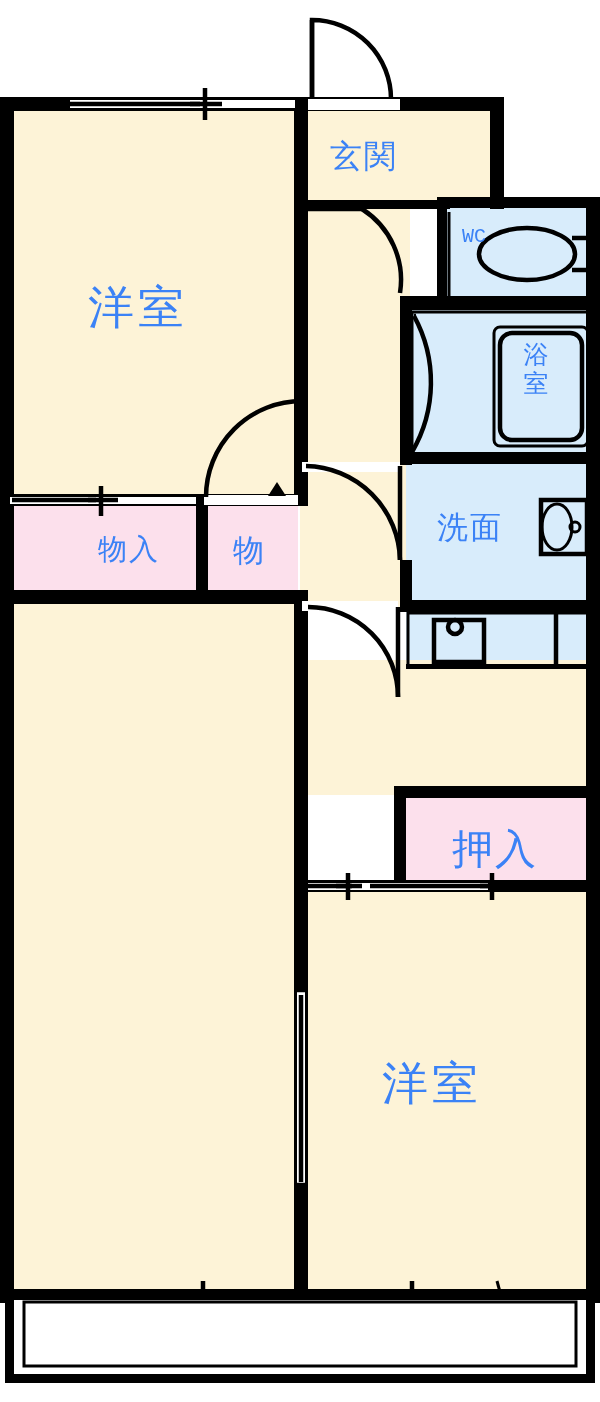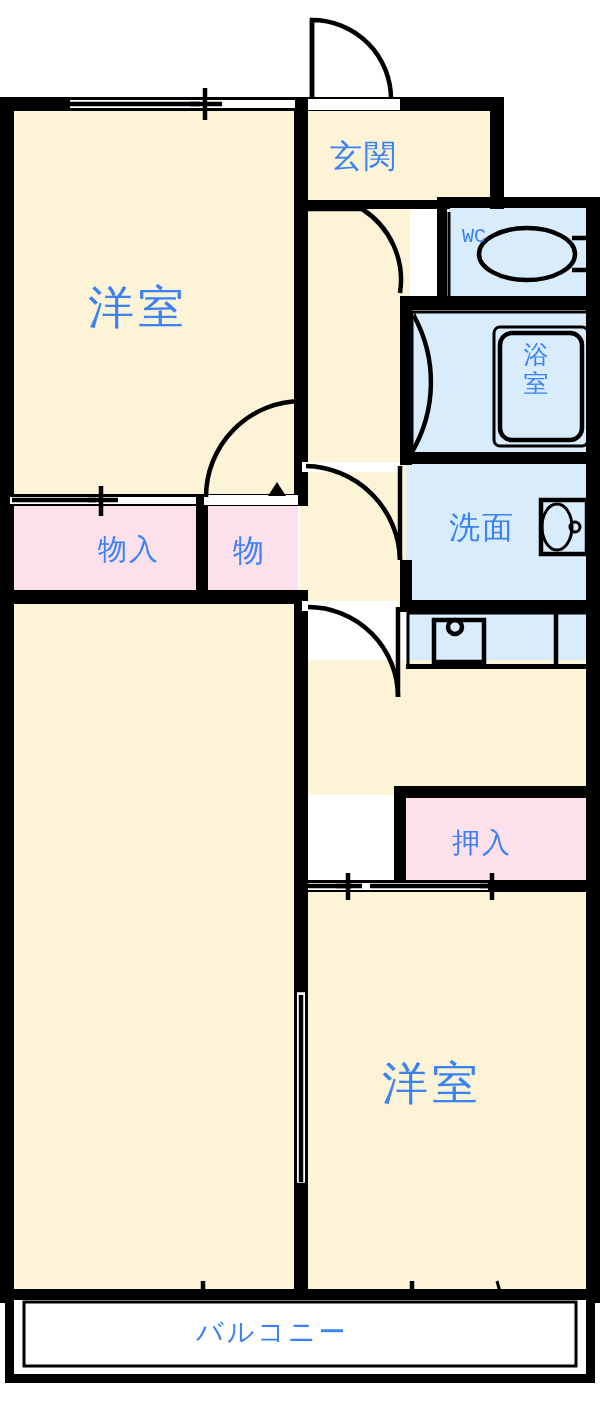--- a/index.html
+++ b/index.html
@@ -186,26 +186,25 @@
   </svg>
 
   <div class="lbl" style="left:88px;top:284px;font-size:46px;letter-spacing:4px;">洋室</div>
 
   <div class="lbl" style="left:330px;top:140px;font-size:32px;letter-spacing:2px;">玄関</div>
 
   <div class="lbl" style="left:462px;top:228px;font-size:20px;line-height:0.92;letter-spacing:0px;font-family:Liberation Mono, monospace;">WC</div>
 
   <div class="lbl" style="left:521px;top:341px;font-size:25px;line-height:1.15;width:30px;white-space:normal;word-break:break-all;text-align:center;">浴室</div>
 
-  <div class="lbl" style="left:437px;top:512px;font-size:31px;letter-spacing:2px;margin-left:12px;">洗面</div>
+  <div class="lbl" style="left:437px;top:512px;font-size:31px;letter-spacing:2px;">洗面</div>
 
   <div class="lbl" style="left:70px;top:535px;font-size:29px;letter-spacing:2px;margin-left:28px;">物入</div>
 
   <div class="lbl" style="left:233px;top:535px;font-size:31px;">物</div>
 
 
-  <div class="lbl" style="left:452px;top:829px;font-size:28px;letter-spacing:2px;">押入</div>
+  <div class="lbl" style="left:452px;top:829px;font-size:41px;letter-spacing:2px;">押入</div>
 
   <div class="lbl" style="left:382px;top:1060px;font-size:46px;letter-spacing:4px;">洋室</div>
 
-  <div class="lbl" style="left:196px;top:1318px;font-size:27px;letter-spacing:3px;">バルコニー</div>
 
 </div>
 
 </body></html>

